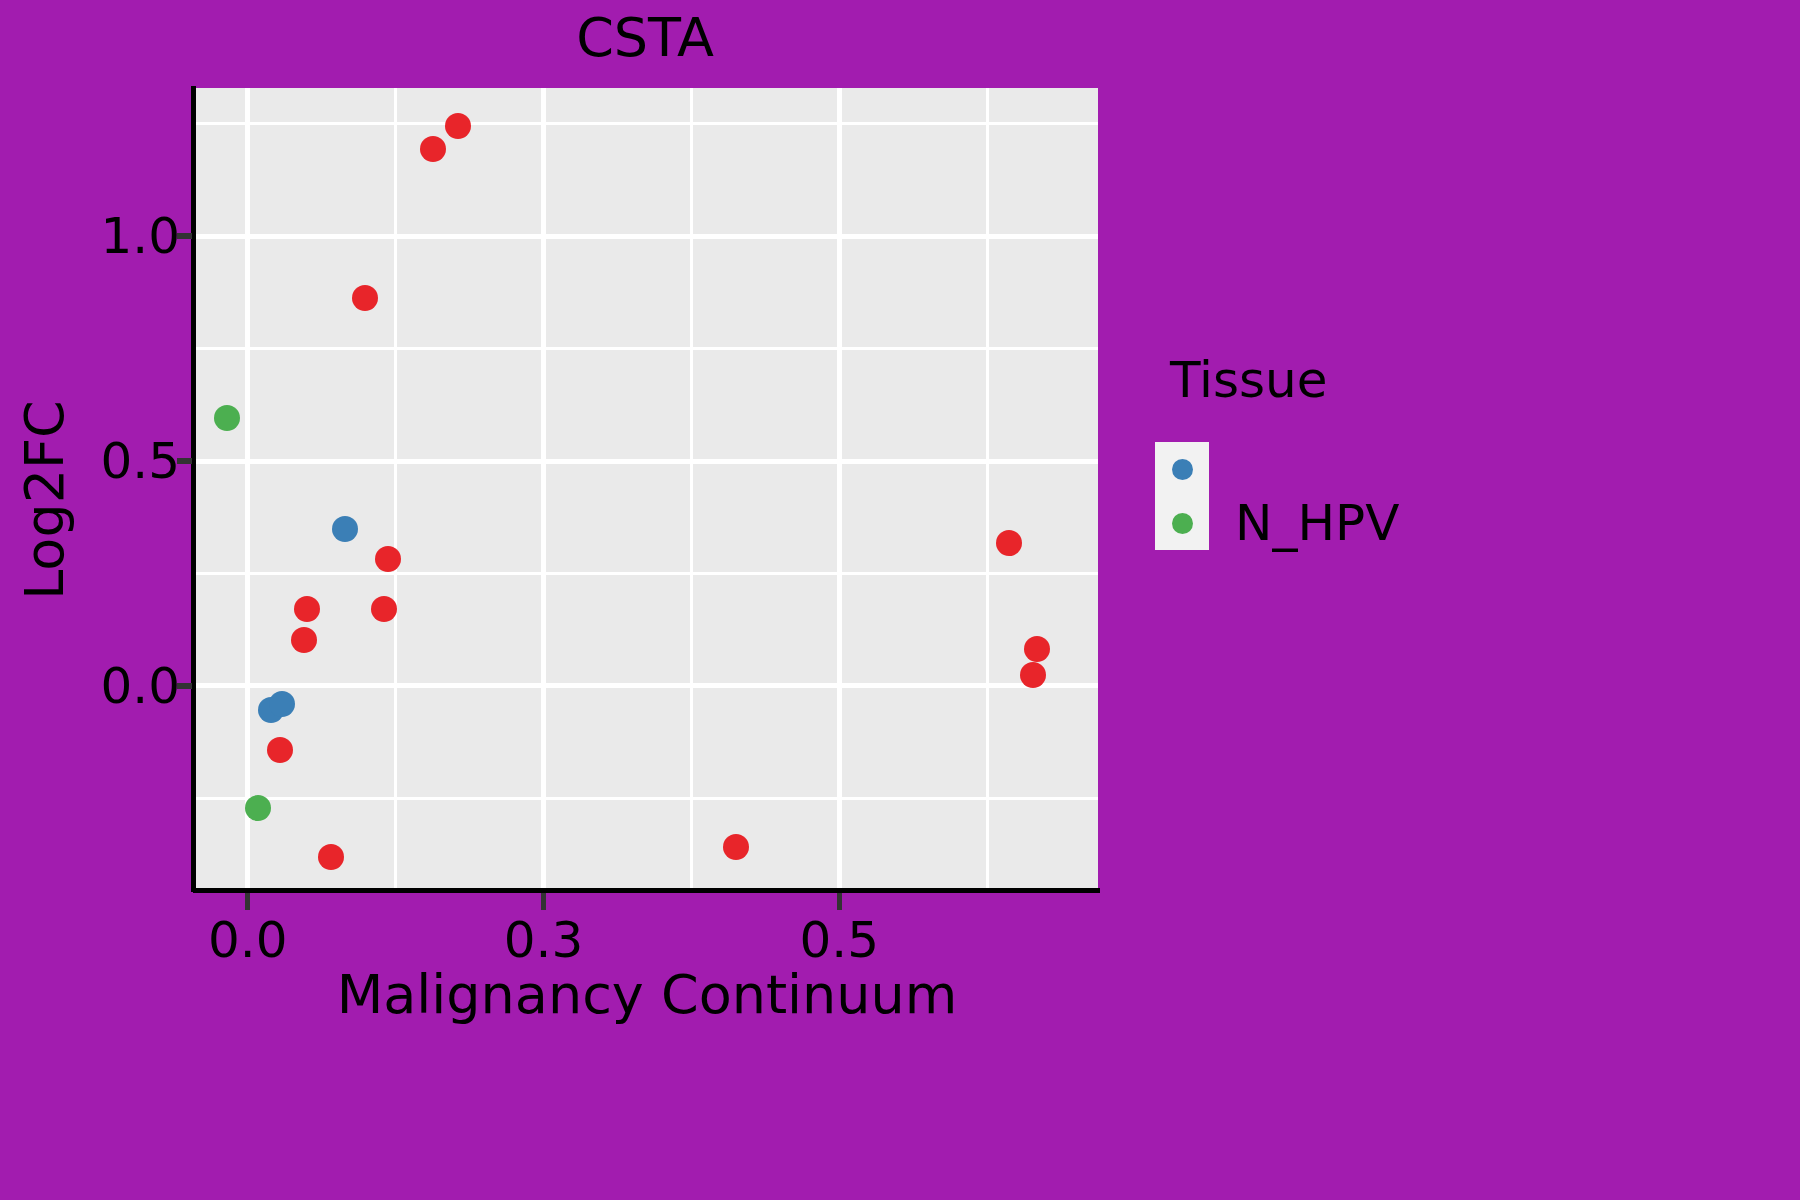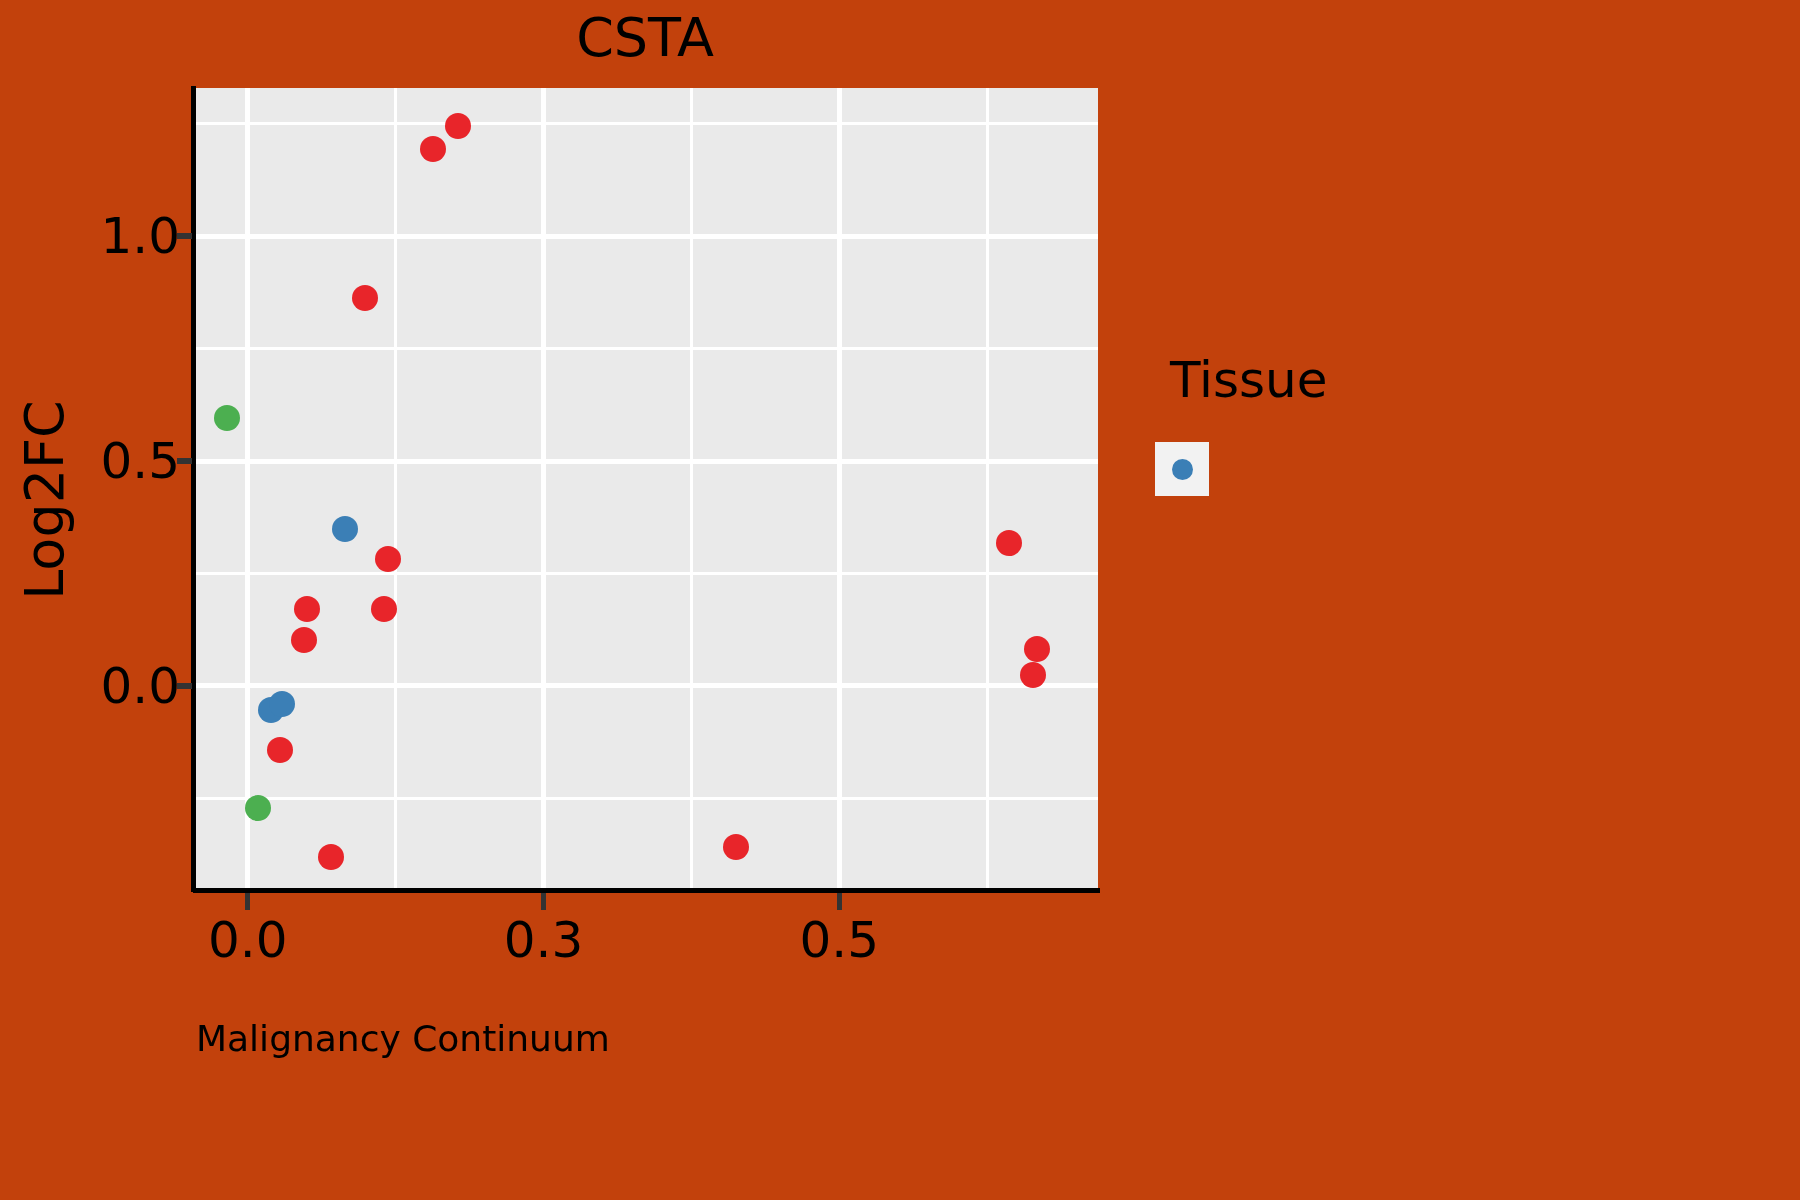--- a/index.html
+++ b/index.html
@@ -7,21 +7,21 @@
     margin: 0; padding: 0;
     width: 1800px; height: 1200px;
     background: #FFFFFF;
     font-family: "DejaVu Sans", sans-serif;
     overflow: hidden;
   }
   #figure {
     position: relative;
     width: 1800px;
     height: 1200px;
-    background: #c2410c;
+    background: #a21caf;
   }
   
   #plot-title {
     position: absolute;
     left: 0; top: 8px;
     width: 1290px;
     text-align: center;
     font-size: 54px;
     color: #000000;
     letter-spacing: 0px;
@@ -96,24 +96,24 @@
     top: 915px;
     width: 200px;
     text-align: center;
     font-size: 50px;
     line-height: 50px;
     color: #000000;
     white-space: nowrap;
   }
   #x-axis-title {
     position: absolute;
-    left: 196px; top: 1009px;
+    left: 196px; top: 965px;
     width: 902px;
-    text-align: left;
-    font-size: 36px;
+    text-align: center;
+    font-size: 54px;
     line-height: 60px;
     color: #000000;
     white-space: nowrap;
   }
   #y-axis-title {
     position: absolute;
     left: -155px; top: 470px;
     width: 400px;
     text-align: center;
     font-size: 54px;
@@ -223,16 +223,22 @@
   <div id="y-axis-title">Log2FC</div>
 
   <div id="legend">
     <div id="legend-title">Tissue</div>
     <div id="legend-items">
         <div class="legend-item">
           <div class="legend-key">
             <div class="legend-key-dot" style="background: rgb(59, 127, 182);"></div>
           </div>
         </div>
+        <div class="legend-item">
+          <div class="legend-key">
+            <div class="legend-key-dot" style="background: rgb(76, 175, 80);"></div>
+          </div>
+          <div class="legend-label">N_HPV</div>
+        </div>
       </div>
   </div>
 
 </div>
 
 </body></html>

